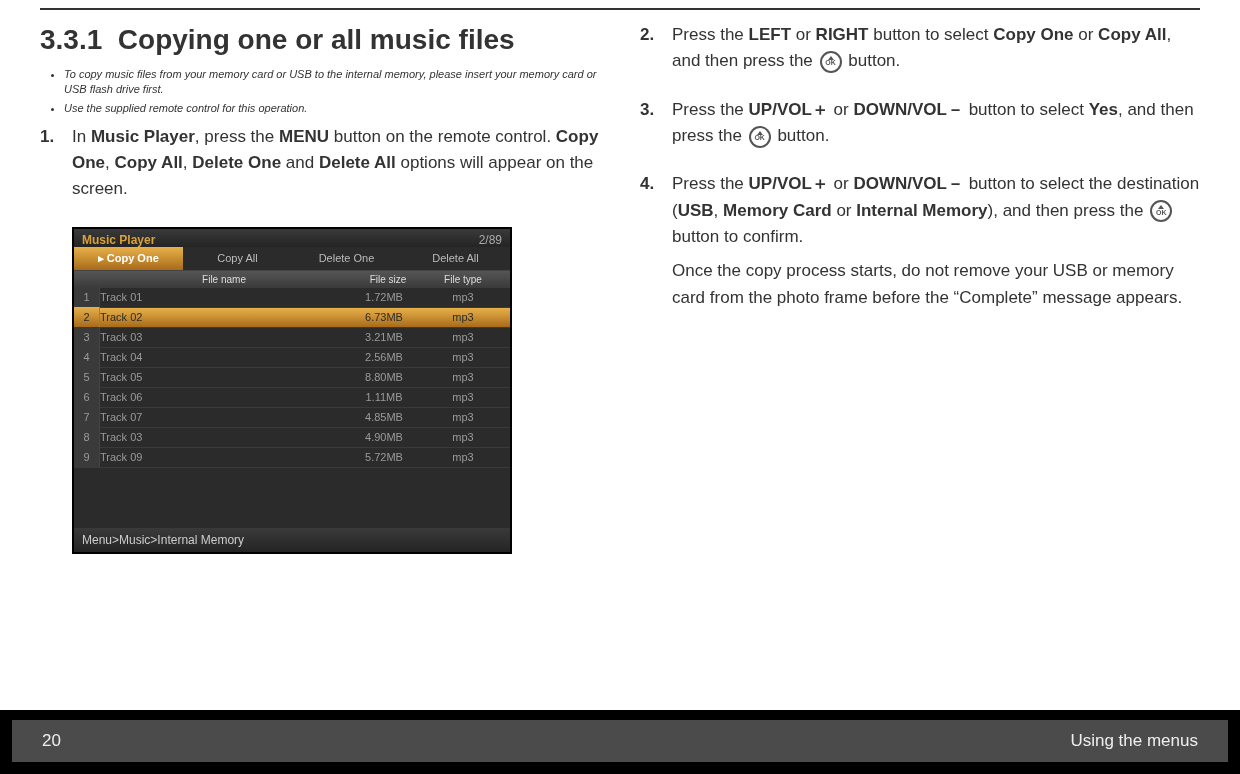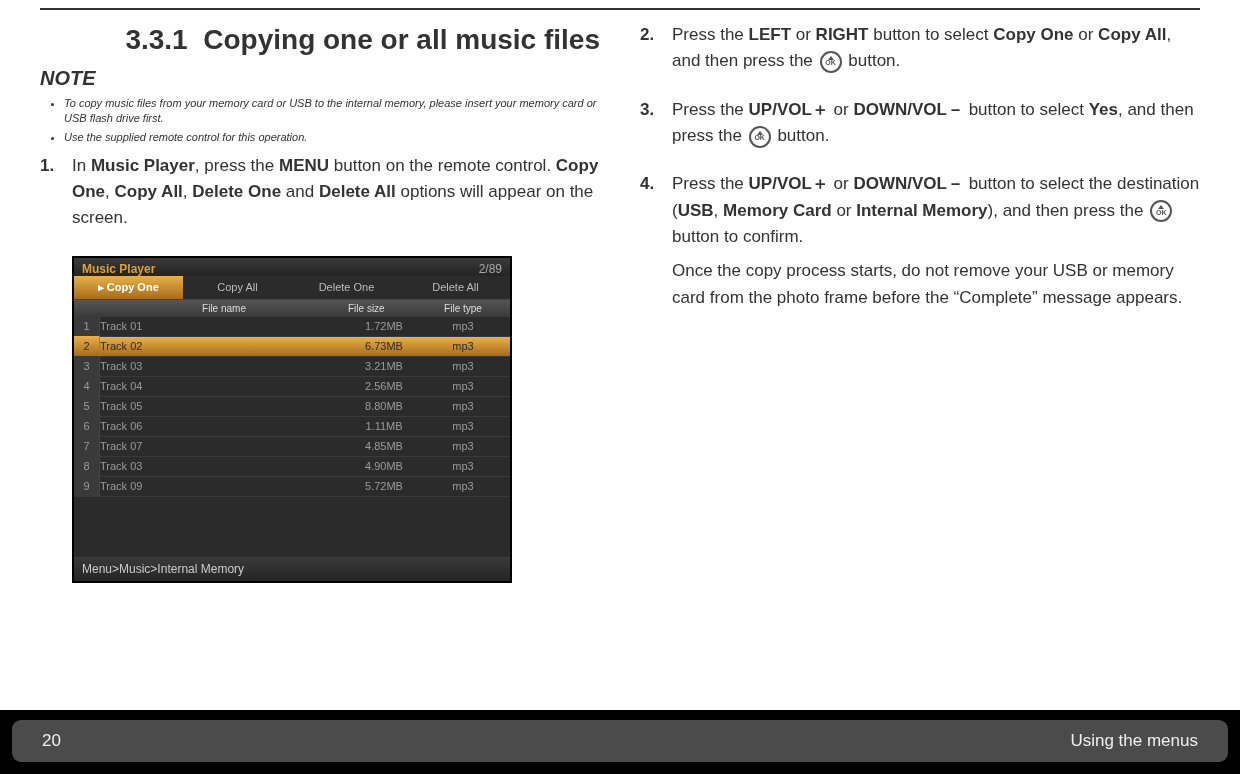--- a/index.html
+++ b/index.html
@@ -23,21 +23,20 @@
     display: flex;
     gap: 40px;
   }
   .col { flex: 1; min-width: 0; }
   h1 {
     font-size: 28px;
     font-weight: bold;
     color: #333;
     line-height: 1.25;
     margin-bottom: 10px;
-    text-align: right;
   }
   h2.note {
     font-size: 20px;
     font-style: italic;
     font-weight: bold;
     margin-bottom: 6px;
   }
   ul.notes {
     list-style: disc;
     margin-left: 24px;
@@ -138,21 +137,21 @@
   }
   .dev-cols {
     display: flex;
     background: linear-gradient(#555,#3a3a3a);
     font-size: 10px;
     color: #ddd;
     padding: 3px 0;
   }
   .dev-cols .c1 { width: 26px; }
   .dev-cols .c2 { flex: 1; text-align: center; }
-  .dev-cols .c3 { width: 80px; }
+  .dev-cols .c3 { width: 80px; text-align: center; }
   .dev-cols .c4 { width: 70px; text-align: center; }
   .dev-cols .c5 { width: 12px; }
   .dev-row {
     display: flex;
     font-size: 11px;
     color: #9a9a9a;
     border-bottom: 1px solid #3a3a3a;
     background: #2b2b2b;
     align-items: center;
     height: 20px;
@@ -192,35 +191,33 @@
     margin:0 6px 6px 6px;
     background:#4b4b4b;
     position:absolute;
     left:6px; right:6px; top:10px; bottom:6px;
     display:flex;
     align-items:center;
     justify-content:space-between;
     padding:0 30px;
     color:#eee;
     font-size:17px;
-    border-radius:9px;
   }
 </style>
 </head>
 <body>
 
 <div class="top-rule"></div>
 
 <div class="page">
 
   <div class="col">
     <h1>
       <span>3.3.1</span>&nbsp;&nbsp;<span>Copying one or all music files</span>
     </h1>
-    <h2 class="note">NOTE</h2>
     <ul class="notes">
       <li>To copy music files from your memory card or USB to the internal memory, please insert your memory card or USB flash drive first.</li>
       <li>Use the supplied remote control for this operation.</li>
     </ul>
     <ol class="steps">
       <li>
         <span class="num">1.</span>
         <div class="body">
           <p>
             <span>In </span><span class="b">Music Player</span><span>, press the </span><span class="b">MENU</span><span> button on the remote control. </span><span class="b">Copy One</span><span>, </span><span class="b">Copy All</span><span>, </span><span class="b">Delete One</span><span> and </span><span class="b">Delete All</span><span> options will appear on the screen.</span>

